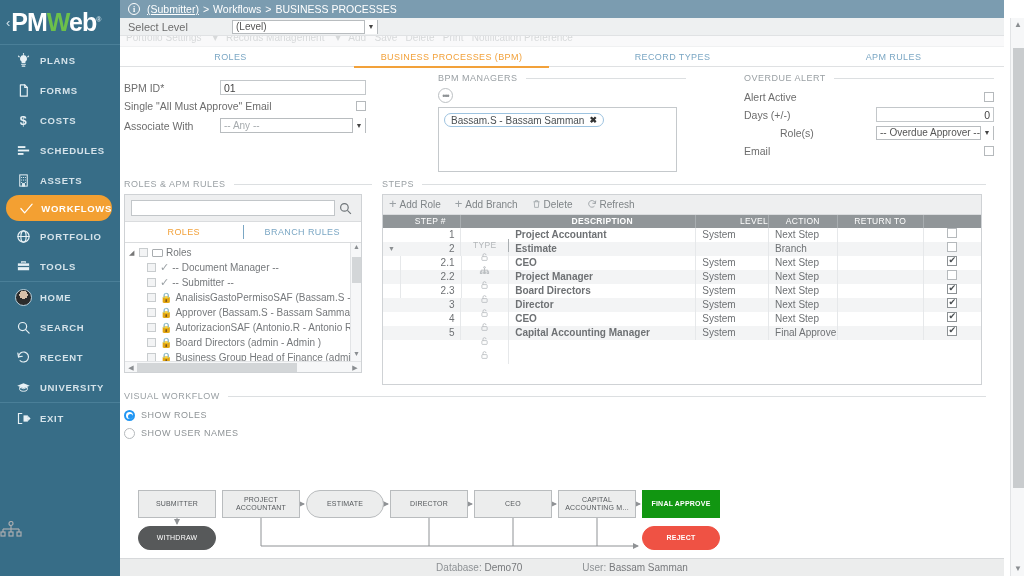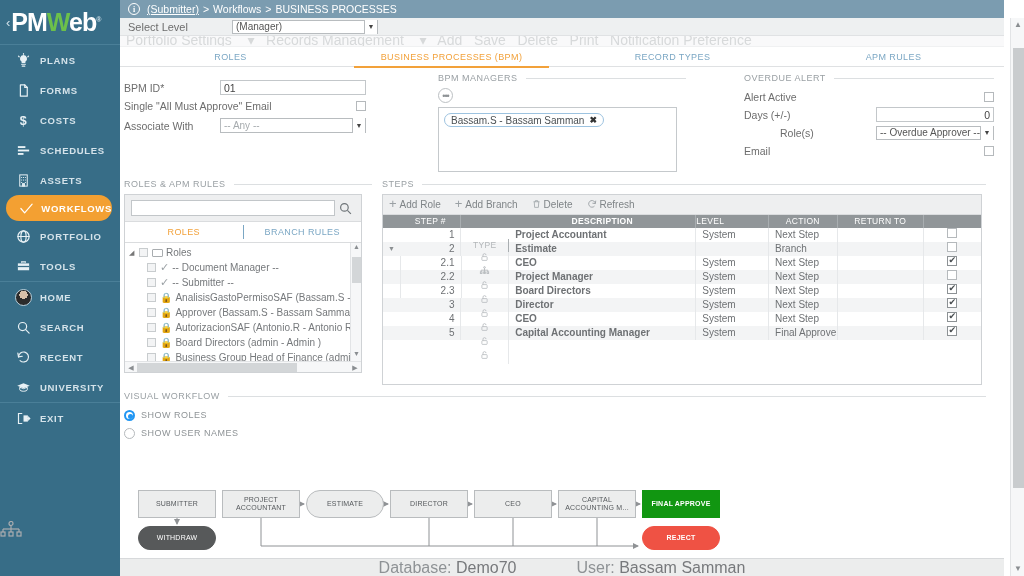--- a/index.html
+++ b/index.html
@@ -94,21 +94,21 @@
     position: absolute; right: 0; top: -1px; bottom: -1px; width: 13px;
     border-left: 1px solid #b8bcbf; background: #fff;
     display: flex; align-items: center; justify-content: center;
     font-size: 7px; color: #444;
   }
   .ghostbar {
     height: 11px; background: #f4f5f6; border-bottom: 1px solid #e3e5e7;
     opacity: .5; overflow: hidden; position: relative;
   }
   .ghostbar span {
-    position: absolute; top: -4px; font-size: 14px; color: #b0b4b7;
+    position: absolute; top: -4px; font-size: 10px; color: #b0b4b7;
     white-space: nowrap;
   }
 
   
   .tabs {
     height: 20px; display: flex; border-bottom: 1px solid #dfe1e3;
     background: #fff;
   }
   .tab {
     flex: 1; display: flex; align-items: center; justify-content: center;
@@ -272,21 +272,21 @@
   .node.dark { background: #57595a; border-color: #57595a; color: #fff; border-radius: 14px; }
   .node.green { background: #119611; border-color: #119611; color: #fff; font-weight: bold; }
   .node.red { background: #ef5244; border-color: #ef5244; color: #fff; font-weight: bold; border-radius: 16px; }
 
   
   #footer {
     position: absolute; left: 120px; top: 558px;
     width: 884px; height: 18px;
     background: #eceded; border-top: 1px solid #d7d9db;
     display: flex; align-items: center; justify-content: center;
-    gap: 60px; font-size: 16px; color: #8e9295;
+    gap: 60px; font-size: 10px; color: #8e9295;
   }
   #footer b { font-weight: normal; color: #8e9295; }
   #footer .val { color: #77797c; }
 
   
   #pagescroll {
     position: absolute; right: 0; top: 18px; width: 14px; height: 558px;
     background: #f6f7f8; border-left: 1px solid #e2e4e6;
   }
   #pagescroll .pthumb {
@@ -452,21 +452,21 @@
     <span>Workflows</span>
     <span style="margin:0 4px">&gt;</span>
     <span>BUSINESS PROCESSES</span>
   </div>
 
   <div id="content">
 
     <div class="levelbar">
       <span class="lv-label">Select Level</span>
       <div class="sel" style="width:146px">
-        <span>(Manager)</span>
+        <span>(Level)</span>
         <span class="arrow">▼</span>
       </div>
     </div>
 
     <div class="ghostbar">
       <span style="left:6px">Portfolio Settings &nbsp;&nbsp; ▾ &nbsp; Records Management &nbsp;&nbsp; ▾ &nbsp; Add &nbsp; Save &nbsp; Delete &nbsp; Print &nbsp; Notification Preference</span>
     </div>
 
     <div class="tabs" id="tabs-row">
         <div class="tab">
@@ -655,21 +655,21 @@
                     <polyline points="21 4 20 11 13 10"></polyline>
                   </svg></span>
                 <span>Refresh</span>
               </span>
             </div>
           <div class="ghead" id="grid-head">
               <div class="c-exp"></div>
               <div class="c-step" style="text-align:center;padding:0">STEP #</div>
               <div class="c-type" style="text-align:center;padding:0">TYPE</div>
               <div class="c-desc" style="text-align:center;padding:0">DESCRIPTION</div>
-              <div class="c-level" style="text-align:left;padding:0">LEVEL</div>
+              <div class="c-level" style="text-align:right;padding:0">LEVEL</div>
               <div class="c-action" style="text-align:center;padding:0">ACTION</div>
               <div class="c-return" style="text-align:center;padding:0">RETURN TO</div>
               <div class="c-deleg" style="text-align:center;padding:0">DELEGATE</div>
             </div>
           <div id="grid-rows">
               <div class="grow">
                 <div class="c-exp"></div>
                 <div class="c-step" style="">1</div>
                 <div class="c-type"><svg width="9" height="10" viewBox="0 0 24 24" fill="none" stroke="#b2b6b9" stroke-width="2">
                     <rect x="5" y="11" width="14" height="10" rx="1.5"></rect>

